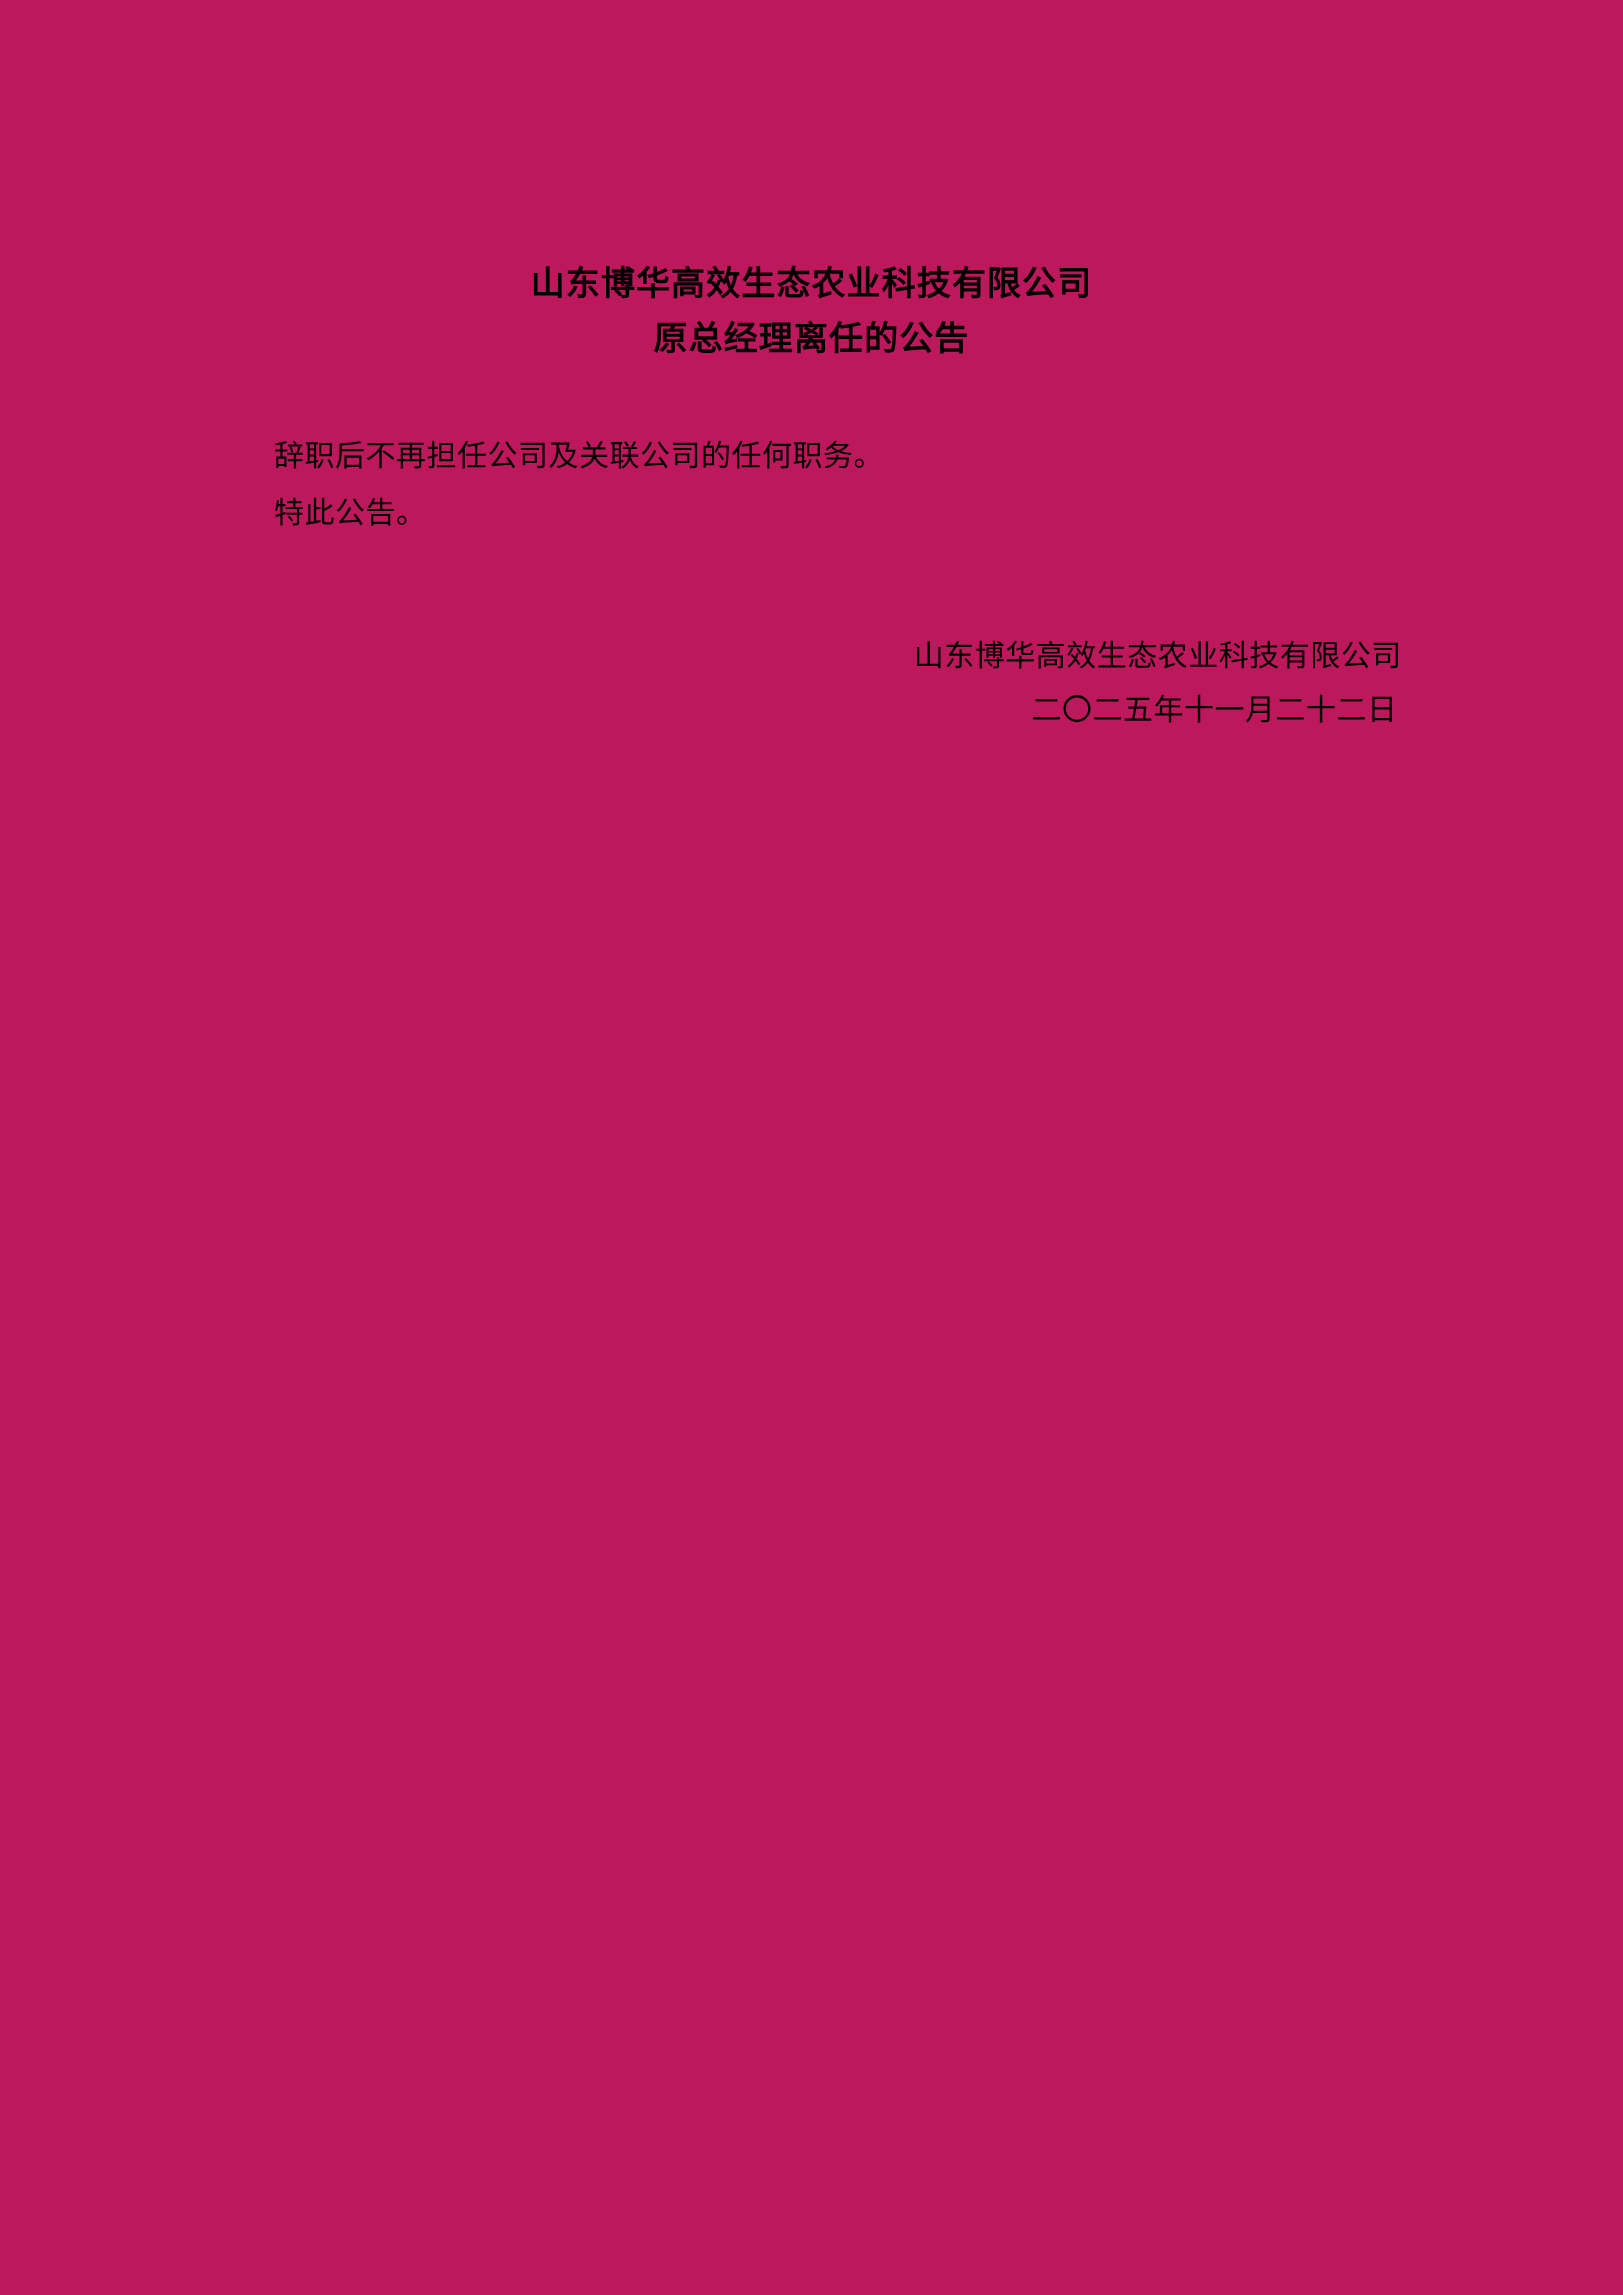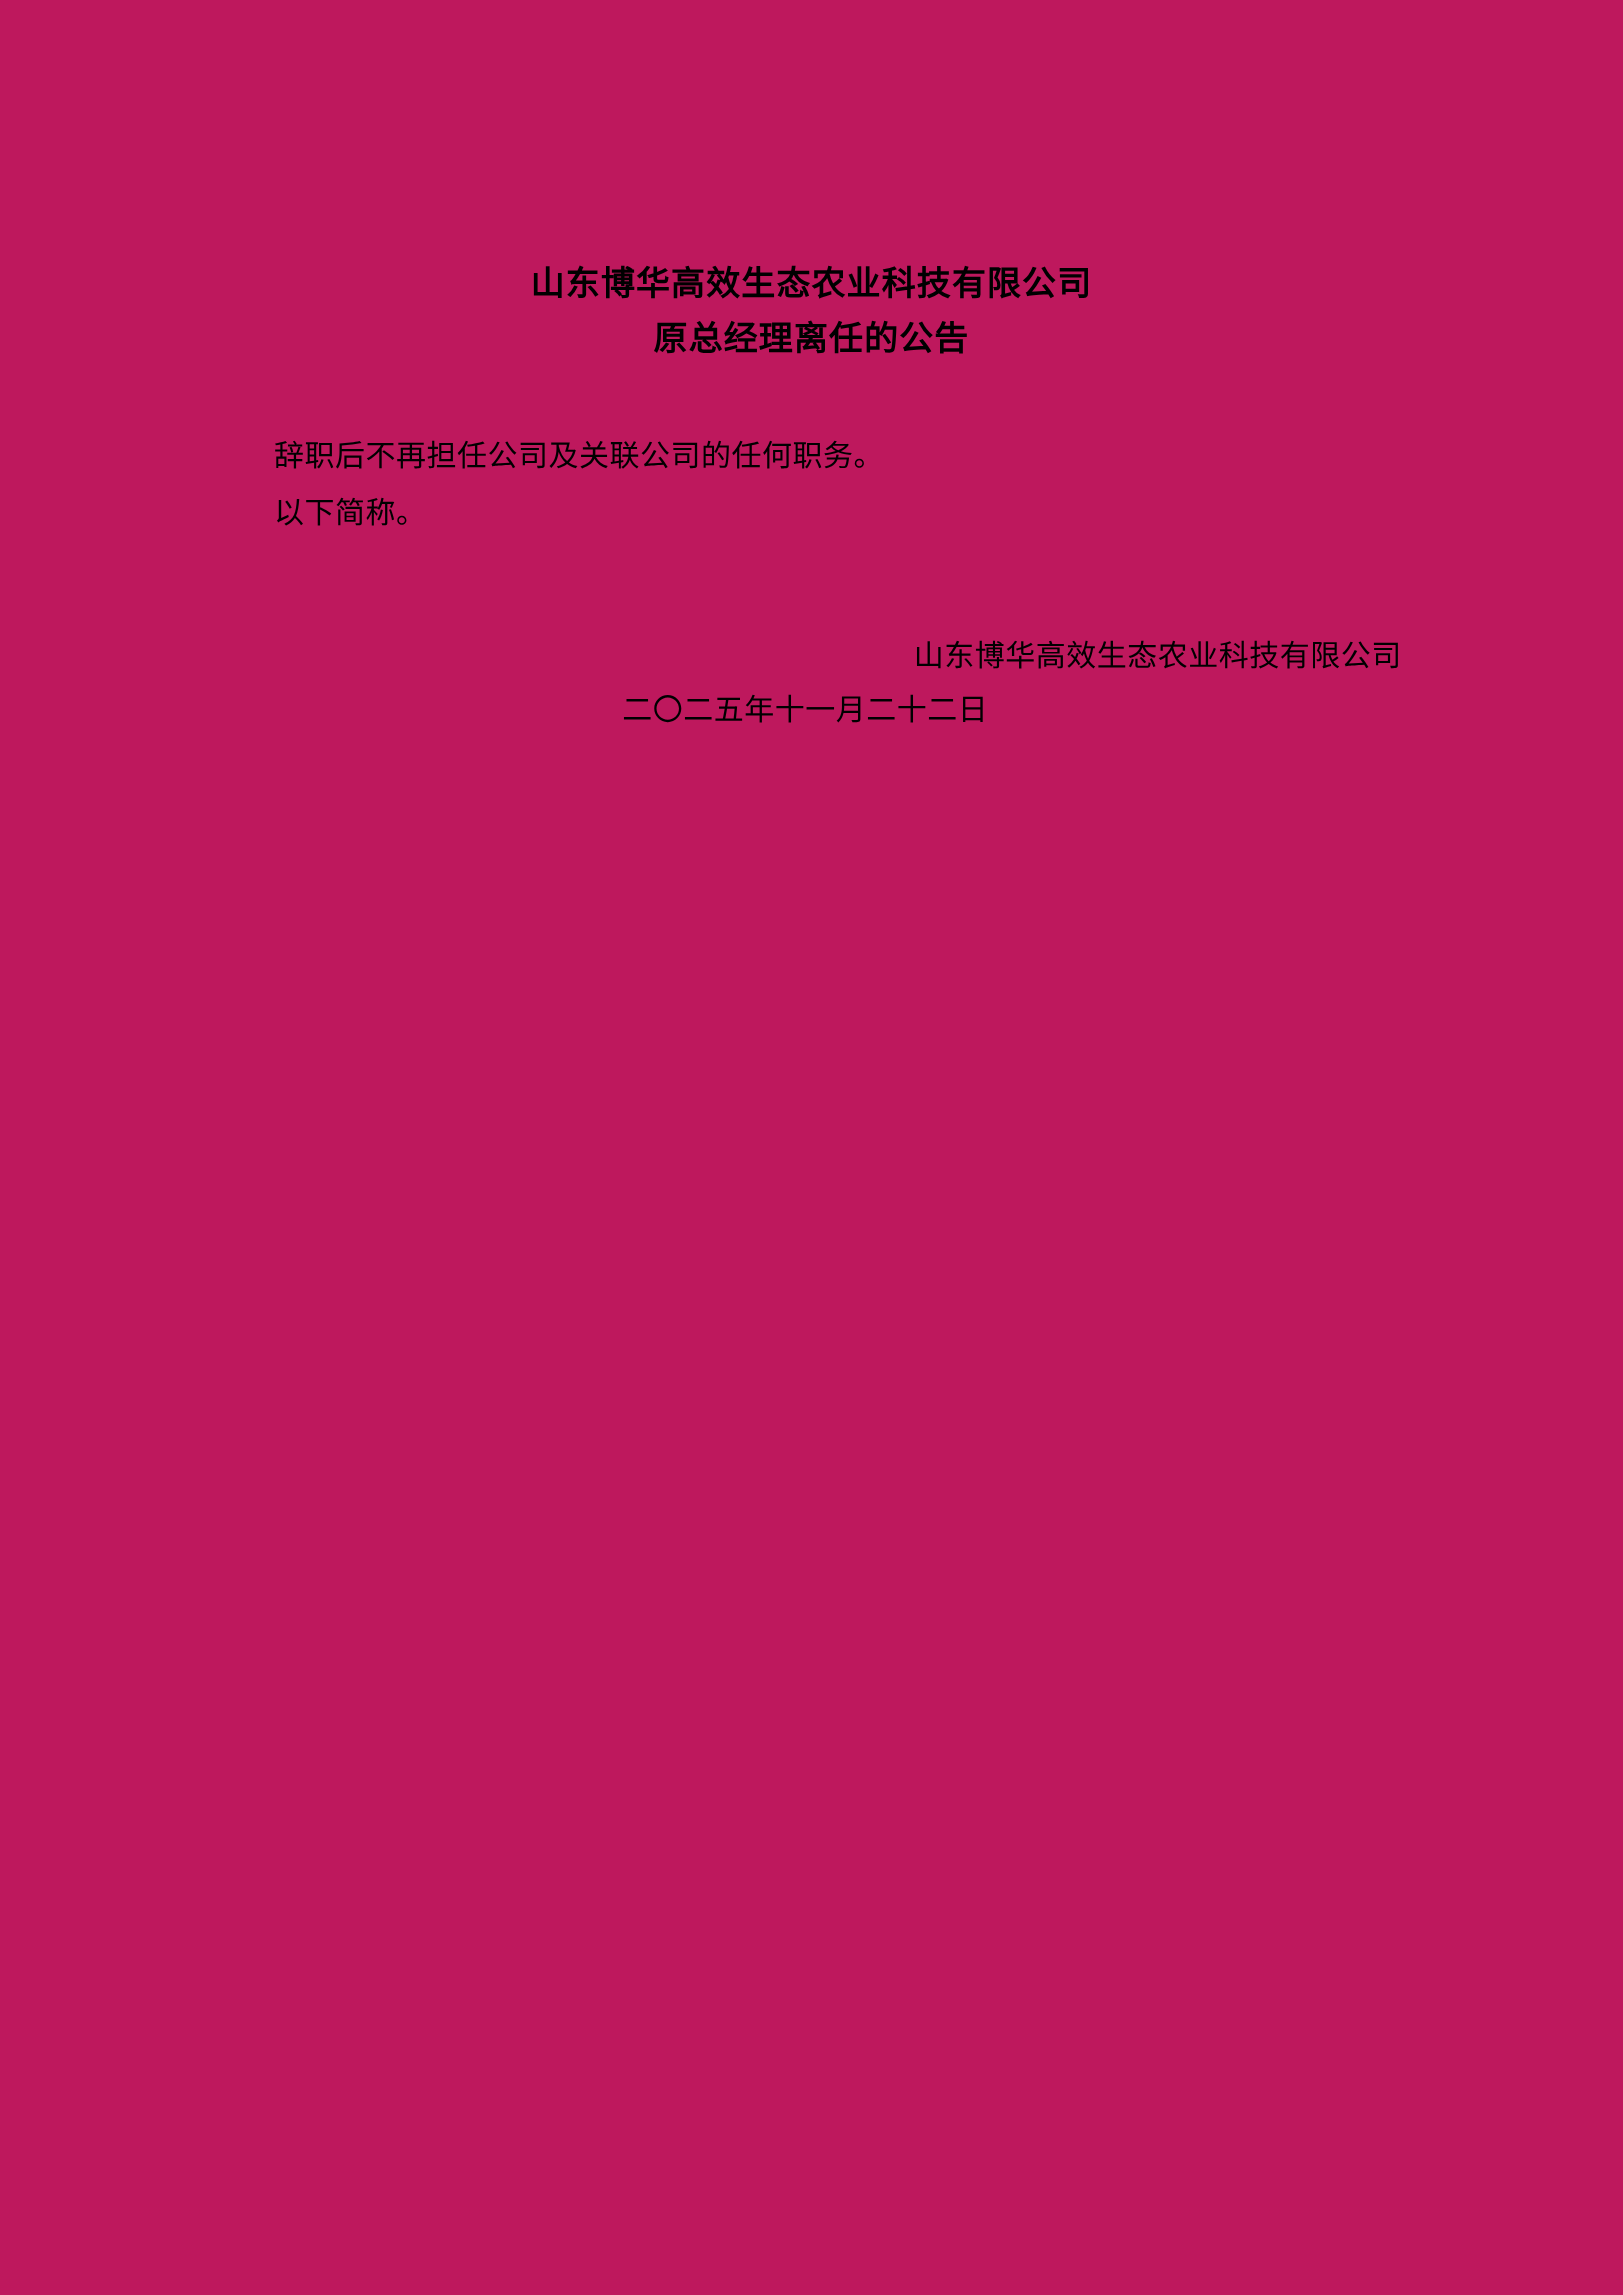--- a/index.html
+++ b/index.html
@@ -57,36 +57,35 @@
   .sign-line {
     font-family: "DejaVu Serif", "Liberation Serif", serif;
     font-size: 30px;
     line-height: 1.78;
     letter-spacing: 0.5px;
     color: #000000;
     display: block;
   }
   .sign-line.date {
     padding-right: 4.4px;
-    text-align: center;
   }
 </style>
 </head>
 <body>
 
 <div class="page">
 
   <div class="doc-title">
     <span class="line">山东博华高效生态农业科技有限公司</span>
     <span class="line">原总经理离任的公告</span>
   </div>
 
   <div class="body-block">
     <p class="para tight">辞职后不再担任公司及关联公司的任何职务。</p>
-    <p class="para tight">以下简称。</p>
+    <p class="para tight">特此公告。</p>
   </div>
 
   <div class="signature-block">
     <span class="sign-line">山东博华高效生态农业科技有限公司</span>
     <span class="sign-line date">二〇二五年十一月二十二日</span>
   </div>
 
 </div>
 
 

